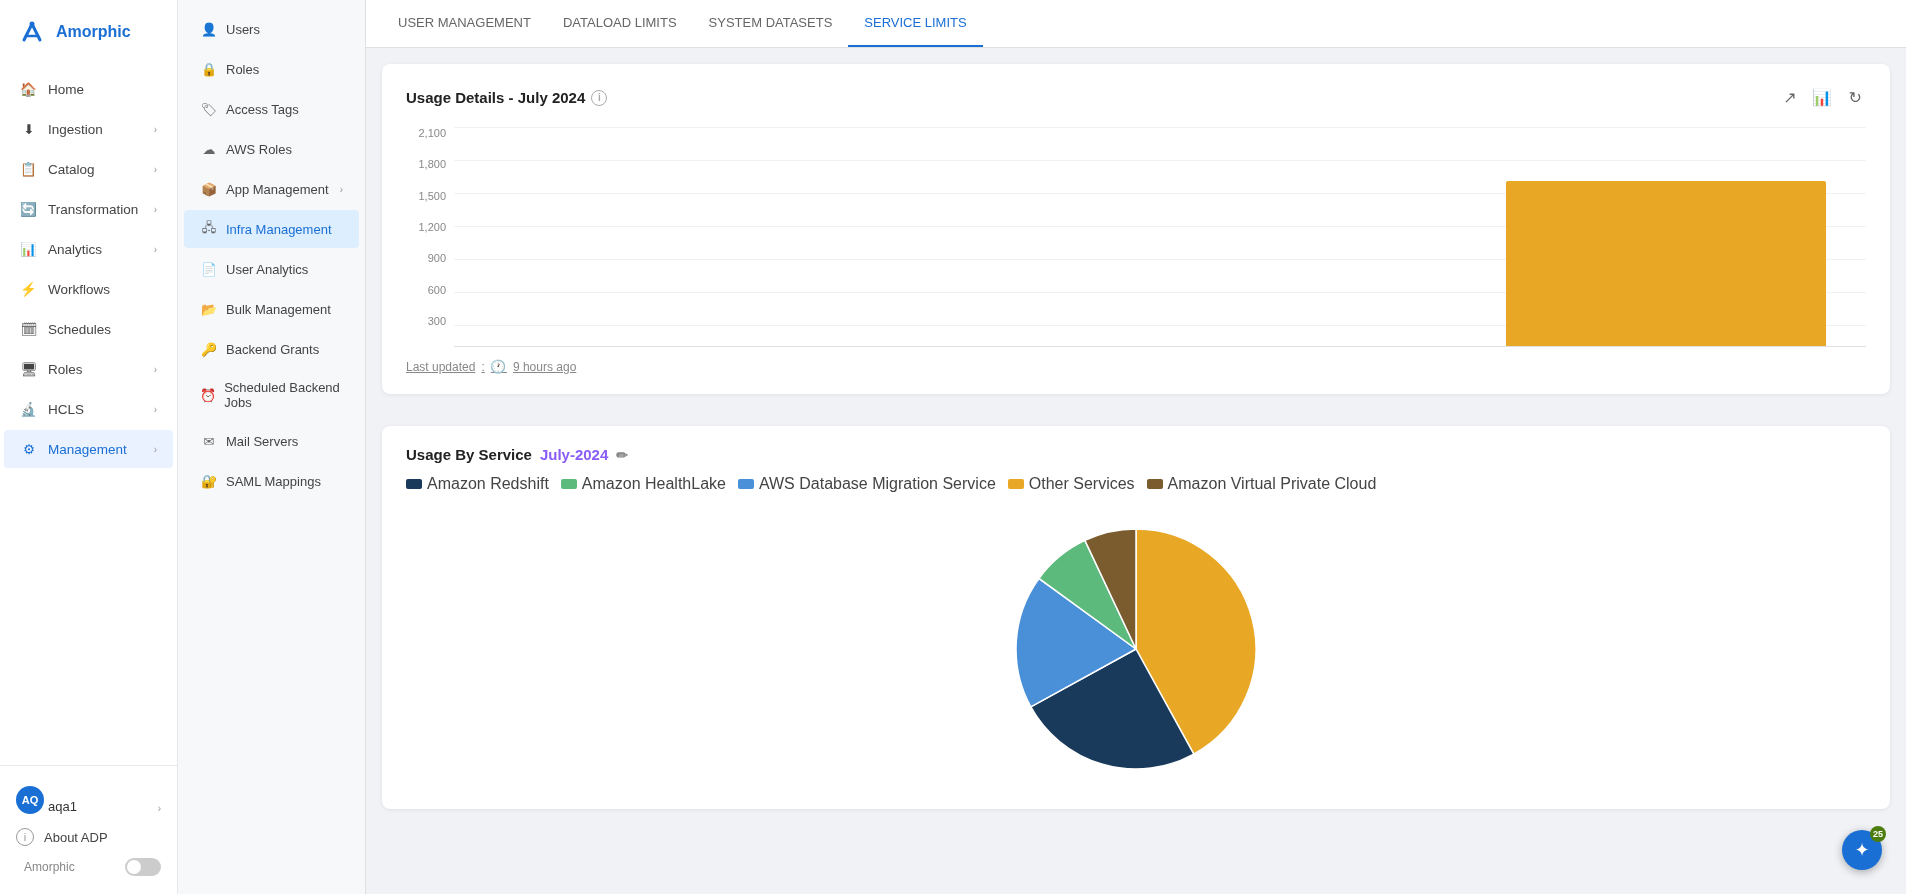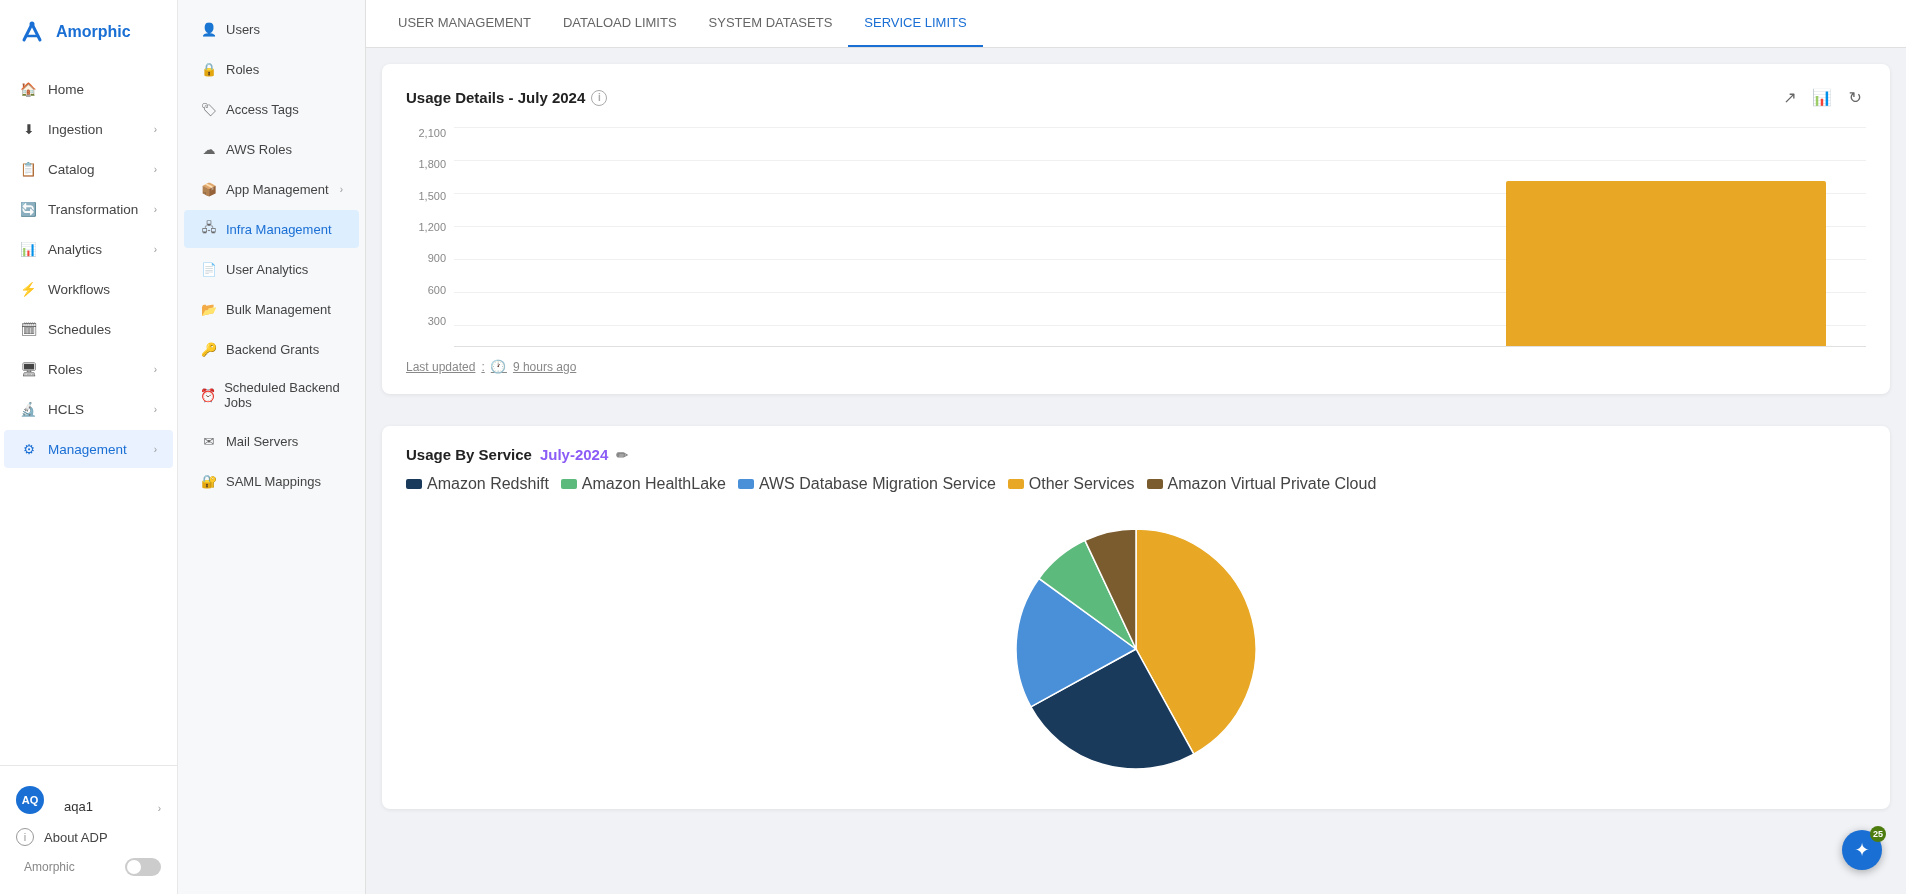--- a/index.html
+++ b/index.html
@@ -45,21 +45,21 @@
       display: flex; align-items: flex-end; justify-content: space-between;
       padding: 8px;
       cursor: pointer;
     }
     .user-avatar {
       width: 28px; height: 28px; border-radius: 50%;
       background: #1a6fd4; color: #fff;
       display: flex; align-items: center; justify-content: center;
       font-size: 11px; font-weight: 700;
     }
-    .user-name { font-size: 13px; color: #333; margin-left: 20px; flex: 1; }
+    .user-name { font-size: 13px; color: #333; margin-left: 4px; flex: 1; }
     .about-adp { display: flex; align-items: center; gap: 10px; padding: 6px 8px; font-size: 13px; color: #444; cursor: pointer; }
     .brand-name { font-size: 12px; color: #888; padding: 4px 8px; }
     .toggle {
       width: 36px; height: 18px; background: #ccc; border-radius: 9px;
       position: relative; cursor: pointer;
     }
     .toggle-knob {
       width: 14px; height: 14px; background: #fff; border-radius: 50%;
       position: absolute; top: 2px; left: 2px;
       transition: left 0.2s;

